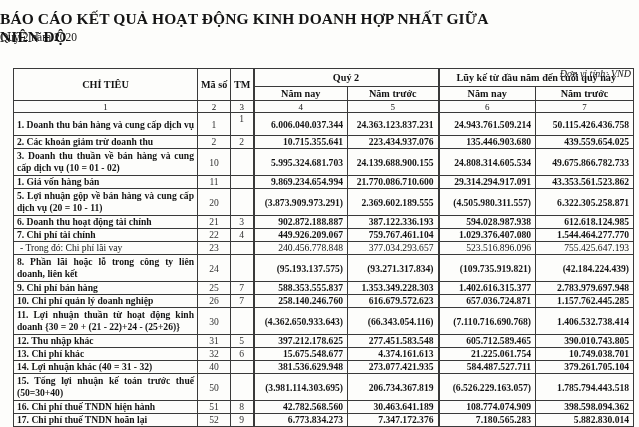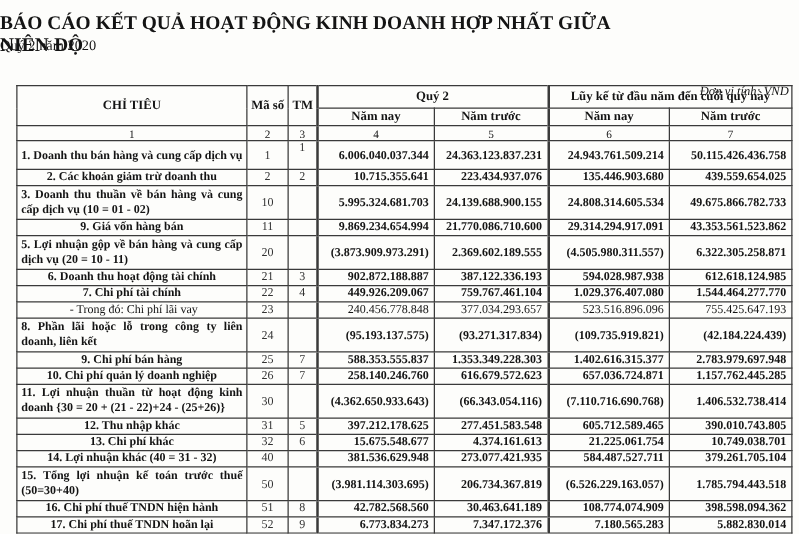--- a/index.html
+++ b/index.html
@@ -31,21 +31,21 @@
   td, th {
     border: 1px solid #3a3a3a;
     padding: 0 3px;
     overflow: hidden;
     white-space: nowrap;
   }
   th { font-weight: bold; text-align: center; font-size: 10.2px; }
   .hdr1 th { height: 17px; }
   .hdr2 th { height: 13px; }
   .idx td { height: 11px; text-align: center; font-size: 9px; line-height: 10px; }
-  td.name { font-weight: bold; text-align: center; }
+  td.name { font-weight: bold; text-align: left; }
   td.name.justify { white-space: normal; text-align: justify; text-align-last: left; line-height: 12.5px; }
   td.name.plain { font-weight: normal; padding-left: 6px; }
   td.code, td.tm { text-align: center; font-weight: normal; color: #333; vertical-align: middle; }
   td.tm.top { vertical-align: top; }
   td.num { text-align: right; font-weight: bold; padding-right: 4px; }
   td.num.plain { font-weight: normal; }
   tr.r1 td { height: 22px; }
   tr.r td { height: 12px; line-height: 12px; }
   tr.r2 td { height: 26px; }
   .vline { border-left-width: 2px; }
@@ -113,21 +113,21 @@
     <tr class="r2">
       <td class="name justify">3. Doanh thu thuần về bán hàng và cung cấp dịch vụ (10 = 01 - 02)</td>
       <td class="code">10</td>
       <td class="tm"></td>
       <td class="num vline">5.995.324.681.703</td>
       <td class="num">24.139.688.900.155</td>
       <td class="num vline">24.808.314.605.534</td>
       <td class="num">49.675.866.782.733</td>
     </tr>
     <tr class="r">
-      <td class="name">9. Giá vốn hàng bán</td>
+      <td class="name">1. Giá vốn hàng bán</td>
       <td class="code">11</td>
       <td class="tm"></td>
       <td class="num vline">9.869.234.654.994</td>
       <td class="num">21.770.086.710.600</td>
       <td class="num vline">29.314.294.917.091</td>
       <td class="num">43.353.561.523.862</td>
     </tr>
     <tr class="r2">
       <td class="name justify">5. Lợi nhuận gộp về bán hàng và cung cấp dịch vụ (20 = 10 - 11)</td>
       <td class="code">20</td>

